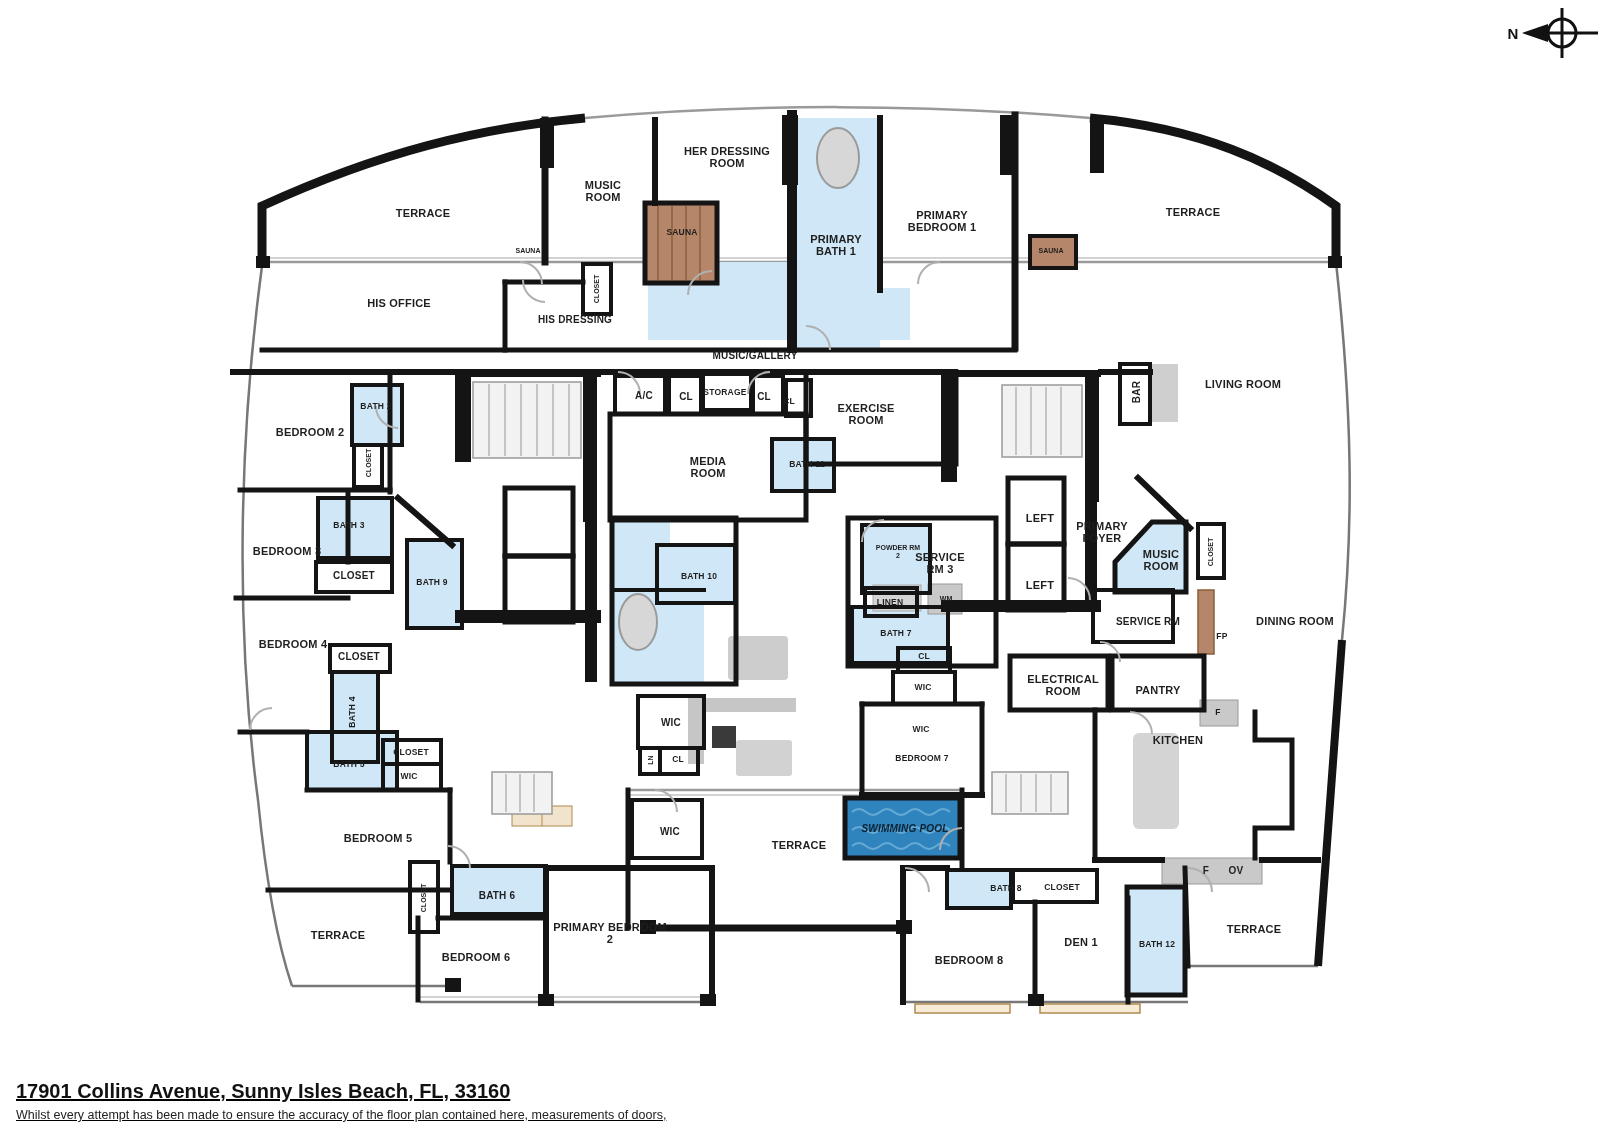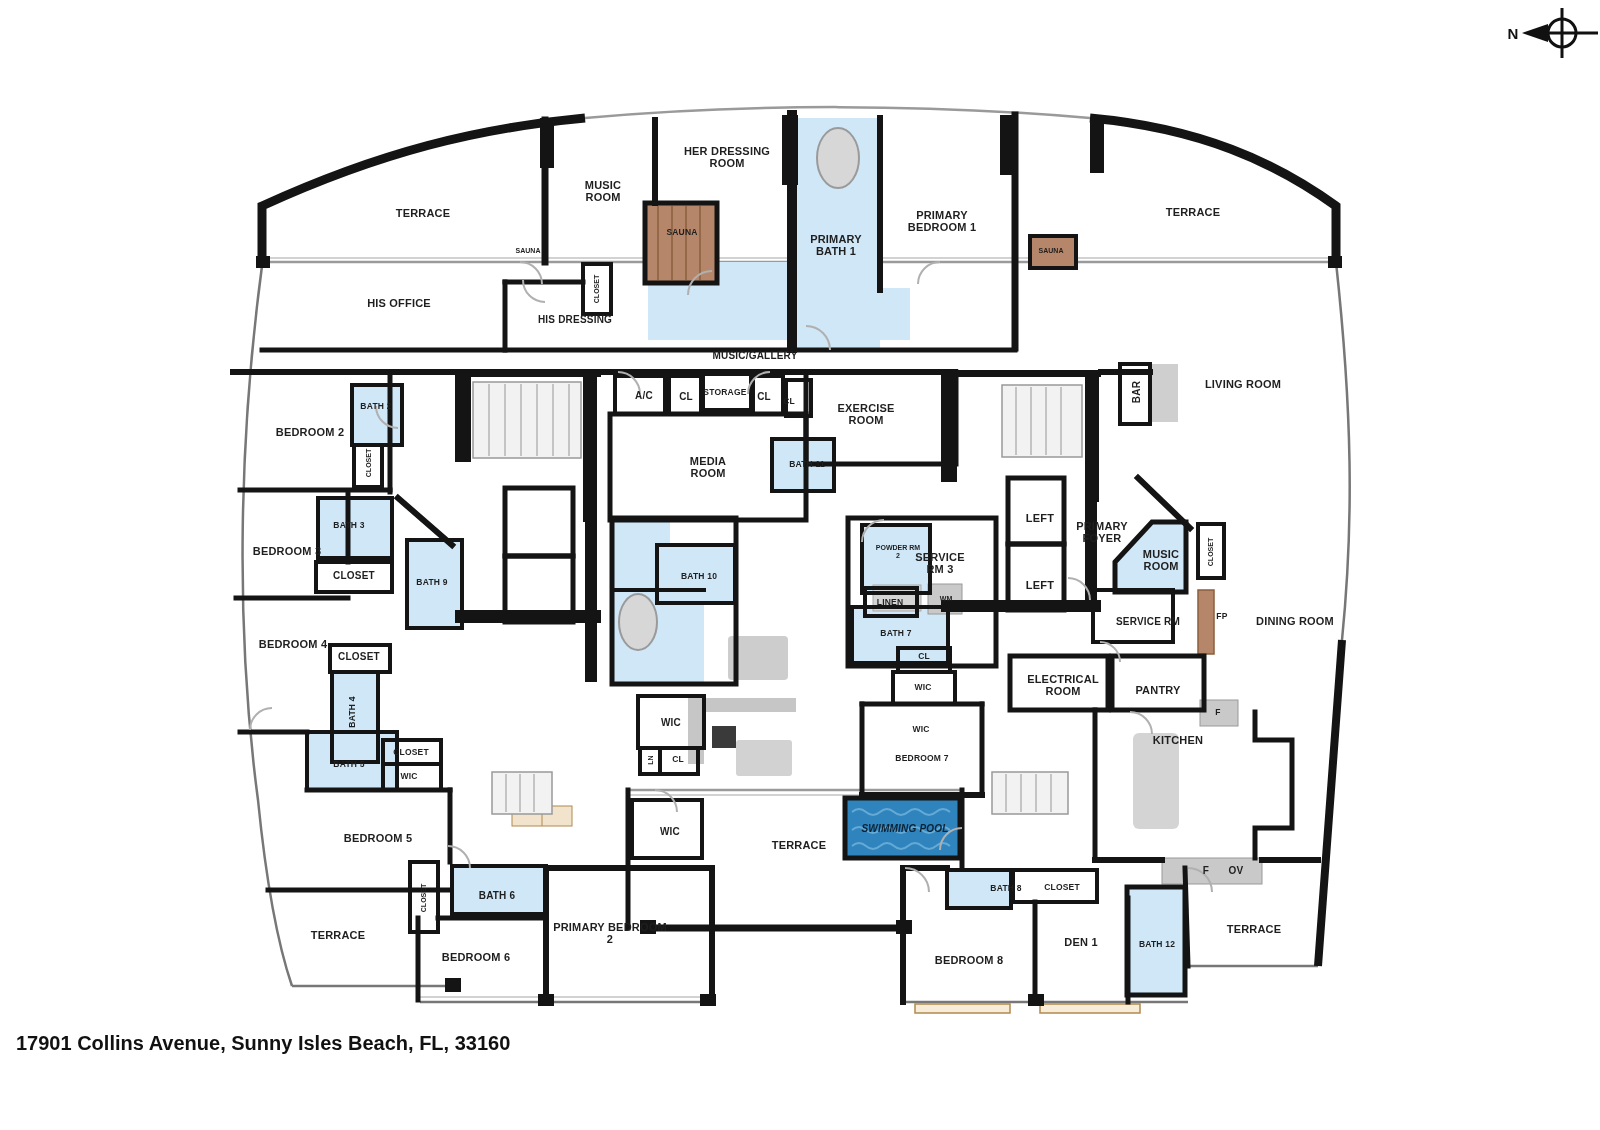--- a/index.html
+++ b/index.html
@@ -10,21 +10,21 @@
        color:#1f1f1f;text-align:center;line-height:1.12;white-space:normal;letter-spacing:.2px;}
   .md{font-size:10px;}
   .sm{font-size:8.5px;}
   .xs{font-size:7px;letter-spacing:0;}
   .v{transform:translate(-50%,-50%) rotate(-90deg);white-space:nowrap;}
   .pool-lbl{color:#0c2233;font-style:italic;}
   #watermark{position:absolute;left:8px;top:538px;font-size:28px;font-weight:400;
              color:#8d8d8d;opacity:.6;letter-spacing:1px;white-space:nowrap;}
   #compass-n{position:absolute;left:1513px;top:33px;transform:translate(-50%,-50%);
              font-size:15px;font-weight:600;color:#111;}
-  #footer{position:absolute;left:16px;top:1032px;width:1100px;}
+  #footer{position:absolute;left:16px;top:1080px;width:1100px;text-decoration:underline;}
   #footer-address{font-size:20px;font-weight:600;color:#111;margin:0 0 4px 0;}
   .disc-line{font-size:12.5px;color:#222;line-height:1.32;}
 </style>
 </head>
 <body>
 
 <div id="canvas">
 
 <svg id="plan-svg" width="1600" height="1130" viewBox="0 0 1600 1130">
 
@@ -329,21 +329,21 @@
 <div class="lbl" style="left:1102px;top:532px;width:66px">PRIMARY FOYER</div>
 <div class="lbl" style="left:1040px;top:585px">LEFT</div>
 <div class="lbl" style="left:1161px;top:560px;width:60px">MUSIC ROOM</div>
 <div class="lbl xs v" style="left:1211px;top:552px">CLOSET</div>
 <div class="lbl" style="left:293px;top:644px;white-space:nowrap">BEDROOM 4</div>
 <div class="lbl md" style="left:359px;top:657px">CLOSET</div>
 <div class="lbl sm" style="left:890px;top:603px">LINEN</div>
 <div class="lbl xs" style="left:946px;top:599px">WM</div>
 <div class="lbl sm" style="left:896px;top:634px;white-space:nowrap">BATH 7</div>
 <div class="lbl md" style="left:1148px;top:622px;white-space:nowrap">SERVICE RM</div>
-<div class="lbl sm" style="left:1222px;top:617px">FP</div>
+<div class="lbl sm" style="left:1222px;top:637px">FP</div>
 <div class="lbl" style="left:1295px;top:621px;white-space:nowrap">DINING ROOM</div>
 <div class="lbl sm v" style="left:353px;top:712px">BATH 4</div>
 <div class="lbl sm" style="left:924px;top:657px">CL</div>
 <div class="lbl sm" style="left:923px;top:688px">WIC</div>
 <div class="lbl" style="left:1063px;top:685px;width:92px">ELECTRICAL ROOM</div>
 <div class="lbl" style="left:1158px;top:690px">PANTRY</div>
 <div class="lbl sm" style="left:349px;top:765px;white-space:nowrap">BATH 5</div>
 <div class="lbl sm" style="left:411px;top:753px">CLOSET</div>
 <div class="lbl sm" style="left:409px;top:777px">WIC</div>
 <div class="lbl md" style="left:671px;top:723px">WIC</div>
@@ -369,15 +369,16 @@
 <div class="lbl" style="left:1081px;top:942px;white-space:nowrap">DEN 1</div>
 <div class="lbl" style="left:969px;top:960px;white-space:nowrap">BEDROOM 8</div>
 <div class="lbl sm" style="left:1157px;top:945px;white-space:nowrap">BATH 12</div>
 <div class="lbl" style="left:1254px;top:929px">TERRACE</div>
 
 <div id="compass-n">N</div>
 
 
 <div id="footer">
   <div id="footer-address">17901 Collins Avenue, Sunny Isles Beach, FL, 33160</div>
+  <div class="disc-line">Whilst every attempt has been made to ensure the accuracy of the floor plan contained here, measurements of doors,</div>
 </div>
 
 </div>
 
 </body></html>

